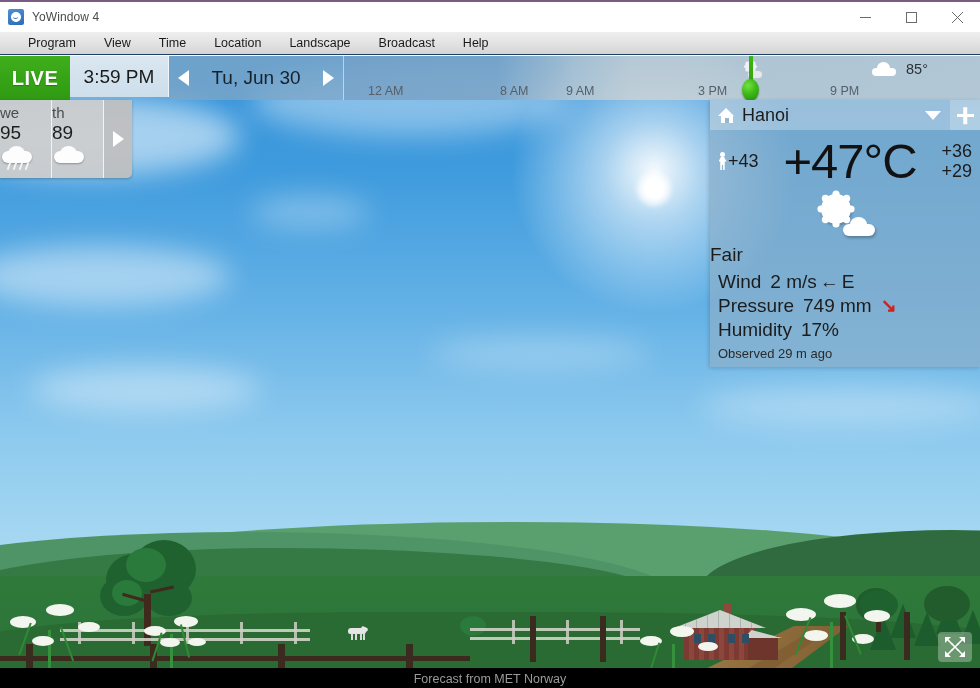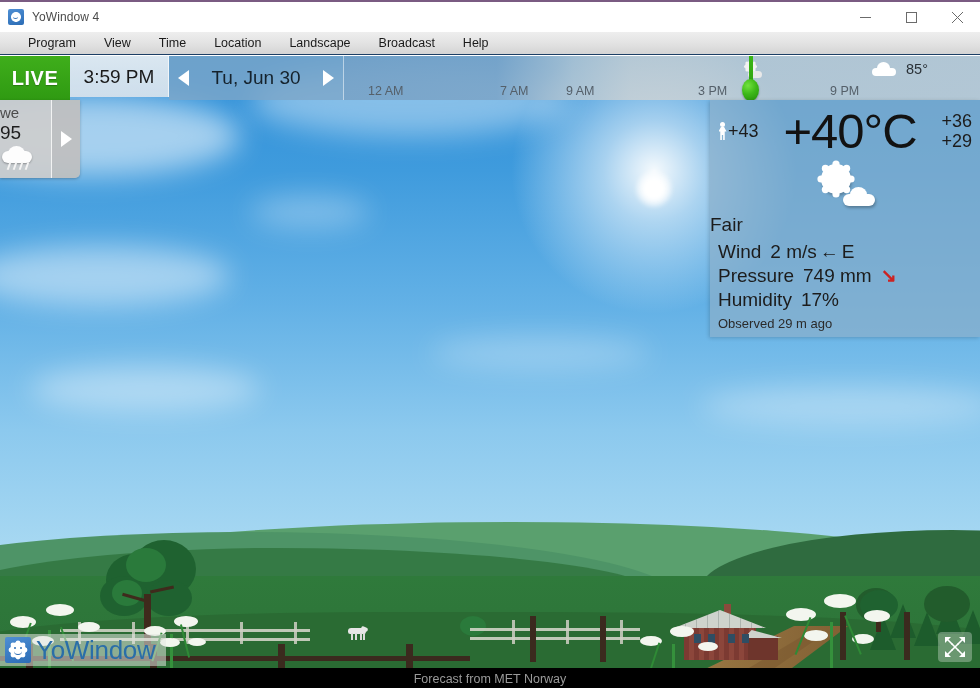--- a/index.html
+++ b/index.html
@@ -787,21 +787,21 @@
   <div class="timeline">
     <div class="live-btn">LIVE</div>
     <div class="clock">3:59 PM</div>
     <div class="datenav">
       <div class="nav-arrow nav-prev"></div>
       <span class="date-text">Tu, Jun 30</span>
       <div class="nav-arrow nav-next"></div>
     </div>
     <div class="hours">
       <span class="hour-label" style="left:24px">12 AM</span>
-      <span class="hour-label" style="left:156px">7 AM</span>
+      <span class="hour-label" style="left:156px">8 AM</span>
       <span class="hour-label" style="left:222px">9 AM</span>
       <span class="hour-label" style="left:354px">3 PM</span>
       <span class="hour-label" style="left:486px">9 PM</span>
 
       <div class="tl-sun-icon" style="left:396px">
         <div class="tl-sun-core"></div>
         <div class="tl-sun-cl"></div>
       </div>
       <div class="tl-cloud-icon" style="left:528px">
         <div class="b1"></div>
@@ -820,36 +820,58 @@
       <span class="day-temp">95</span>
       <div class="day-icon">
         <div class="di-cloud-b"></div>
           <div class="di-cloud-t"></div>
         <div class="di-rain" style="left:8px"></div>
         <div class="di-rain" style="left:14px"></div>
         <div class="di-rain" style="left:20px"></div>
         <div class="di-rain" style="left:26px"></div>
       </div>
     </div>
+    <div class="day">
+      <span class="day-name">th</span>
+      <span class="day-temp">89</span>
+      <div class="day-icon">
+        <div class="di-cloud-b"></div>
+          <div class="di-cloud-t"></div>
+      </div>
+    </div>
     <div class="day-next">
       <div class="day-next-arrow"></div>
     </div>
   </div>
 
   <div class="wpanel">
+    <div class="wp-head">
+      <div class="home-icon">
+        <div class="roof"></div>
+          <div class="base"></div>
+          <div class="door"></div>
+      </div>
+      <span class="city-name">Hanoi</span>
+      <div class="wp-head-btns">
+        <div class="chev-btn">
+          <div class="chev"></div>
+        </div>
+        <div class="plus-btn" title="plus-icon"></div>
+      </div>
+    </div>
 
     <div class="wp-temp-row">
       <div class="feels">
         <div class="person-icon">
           <div class="head"></div>
             <div class="body"></div>
         </div>
         <span>+43</span>
       </div>
-      <div class="big-temp">+40°C</div>
+      <div class="big-temp">+47°C</div>
       <div class="hilo">
         <div>+36</div>
         <div>+29</div>
       </div>
     </div>
 
     <div class="wp-cond">
       <div class="cond-icon">
         <div class="cond-sun"></div>
         <div class="cond-cloud-b"></div>
@@ -871,28 +893,20 @@
         <span class="press-arrow">↘</span>
       </div>
       <div class="wp-line">
         <span class="lbl">Humidity</span>
         <span>17%</span>
       </div>
     </div>
     <div class="wp-observed">Observed 29 m ago</div>
   </div>
 
-  <div class="logo-badge">
-    <div class="logo-icon">
-      <div class="sun"></div>
-      <div class="eyes"></div>
-      <div class="smile"></div>
-    </div>
-    <span class="logo-text">YoWindow</span>
-  </div>
 
   <div class="fullscreen-btn">
     <svg width="22" height="22" viewBox="0 0 22 22">
       <g stroke="#ffffff" stroke-width="1.6" fill="none" stroke-linecap="round">
         <line x1="8" y1="8" x2="14" y2="14"></line>
         <line x1="14" y1="8" x2="8" y2="14"></line>
         <line x1="2" y1="2" x2="8" y2="8"></line>
         <line x1="20" y1="2" x2="14" y2="8"></line>
         <line x1="2" y1="20" x2="8" y2="14"></line>
         <line x1="20" y1="20" x2="14" y2="14"></line>

